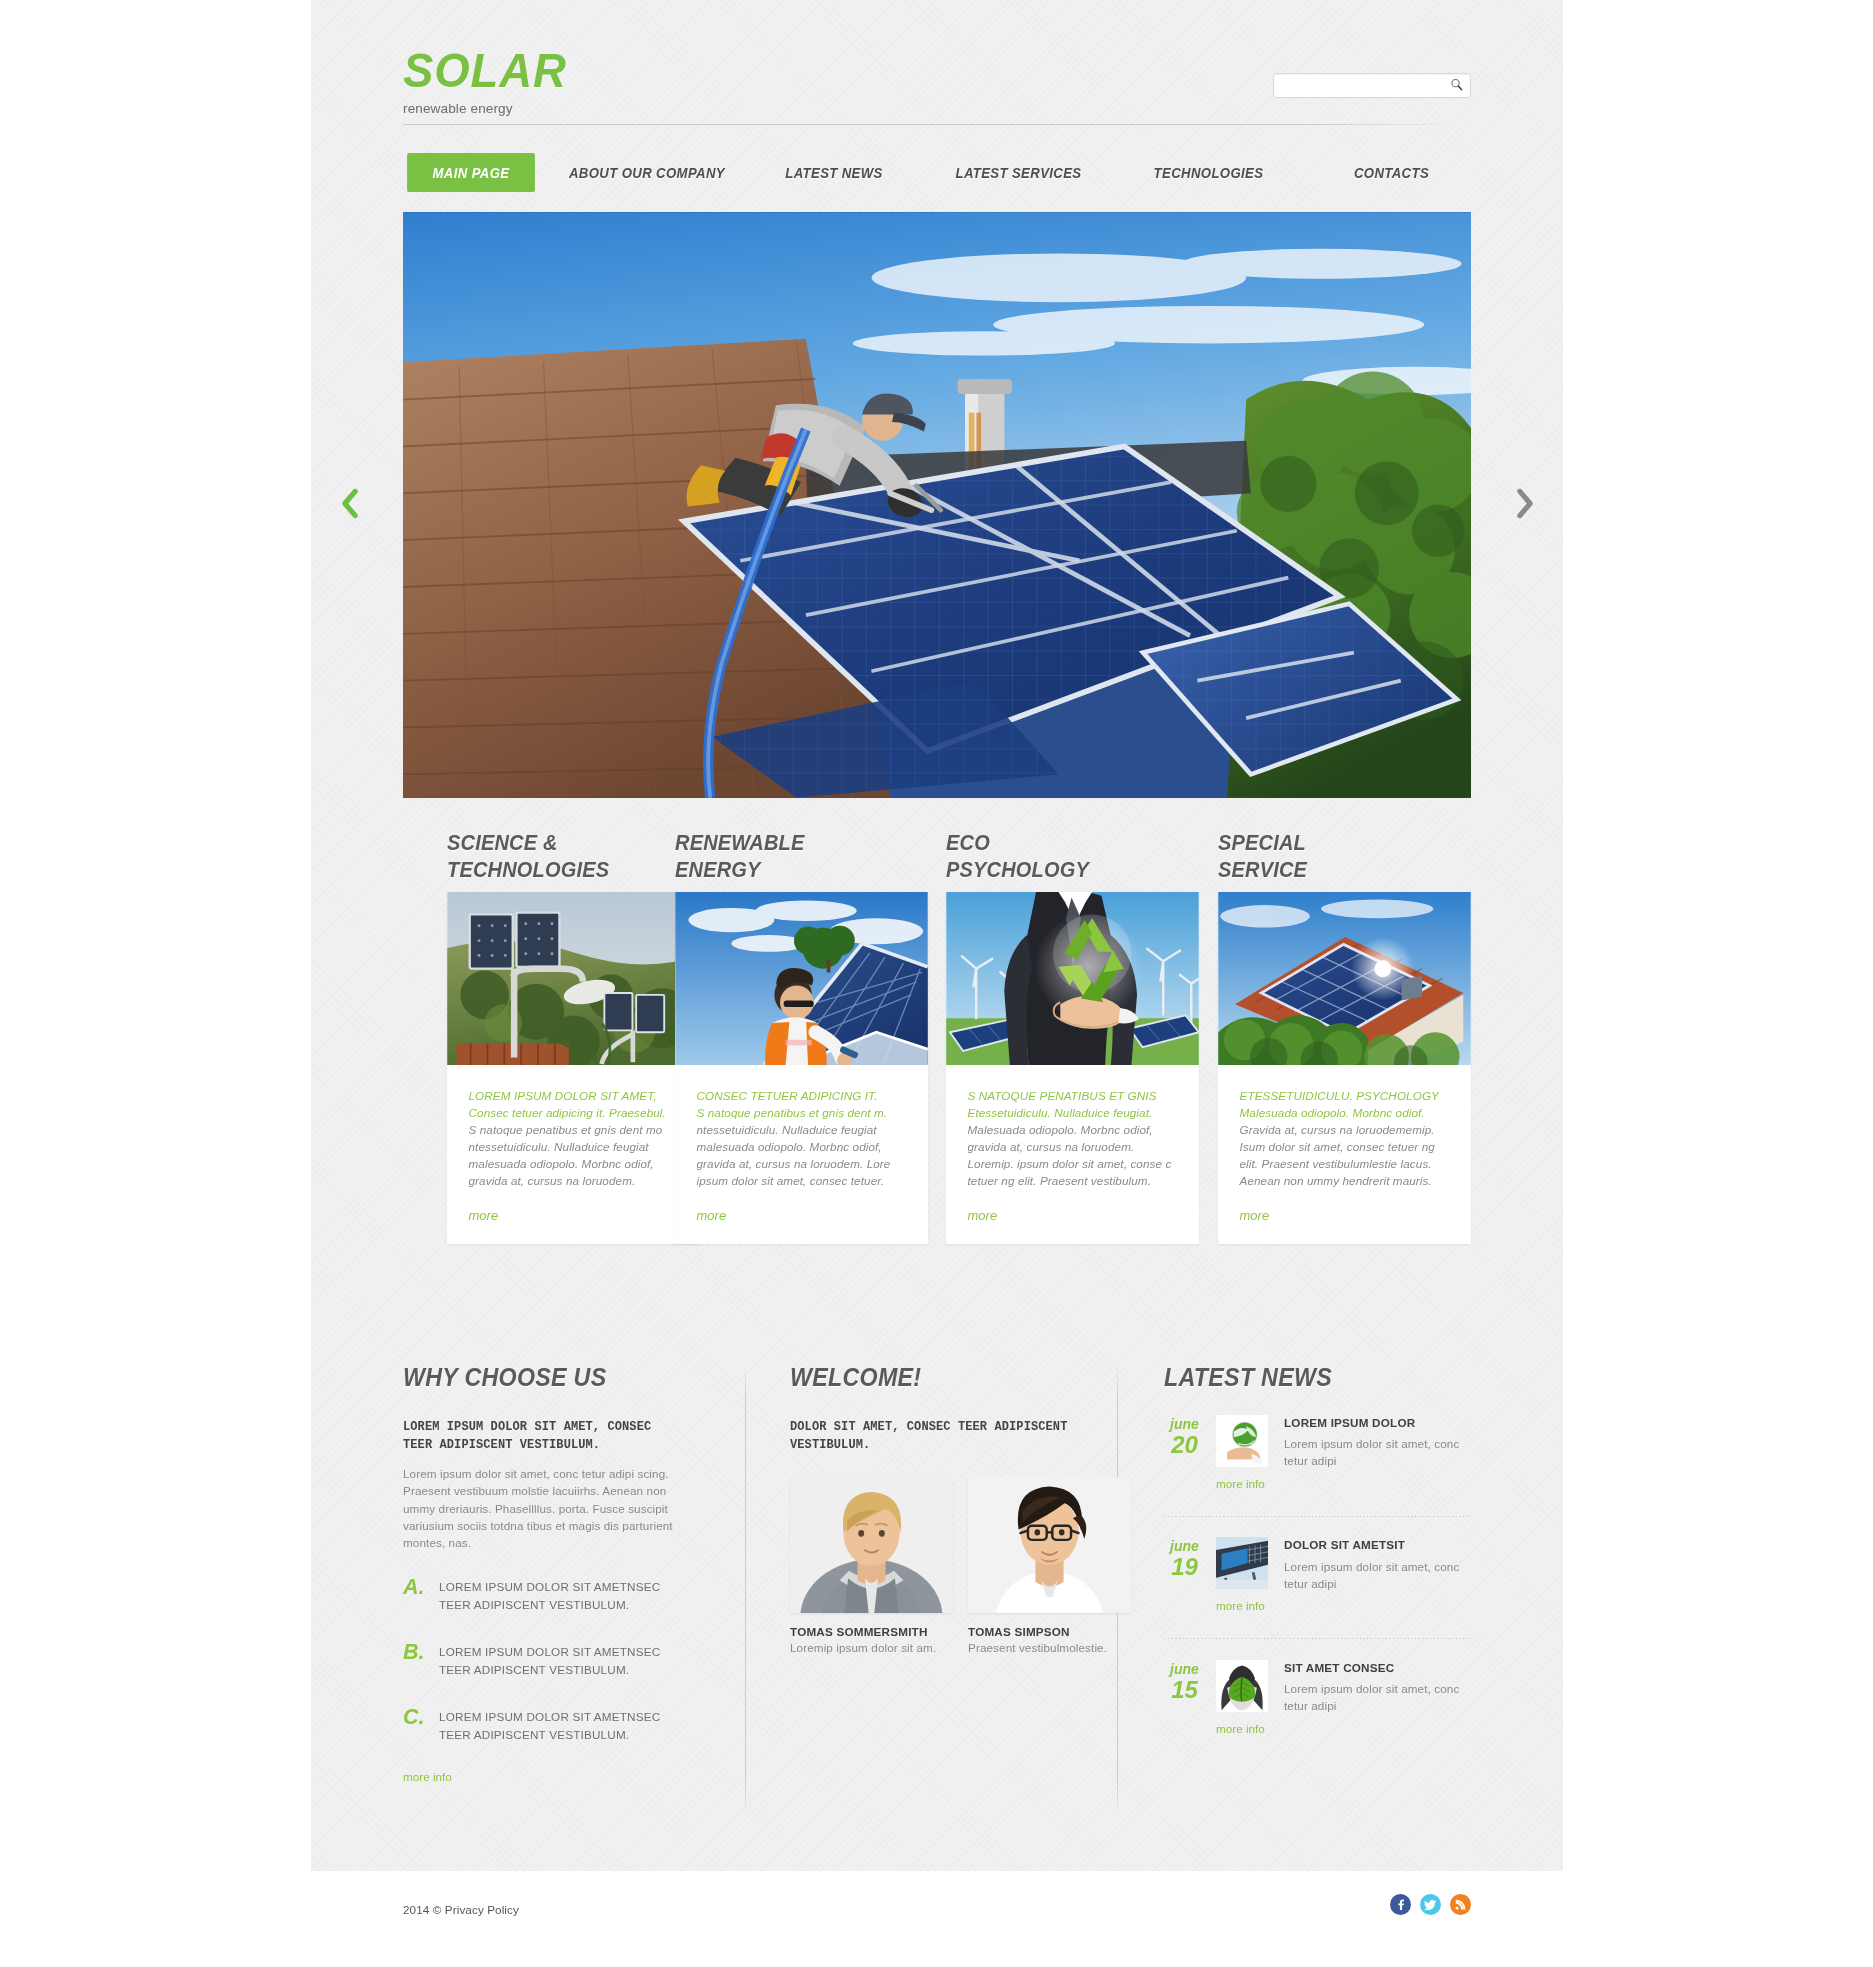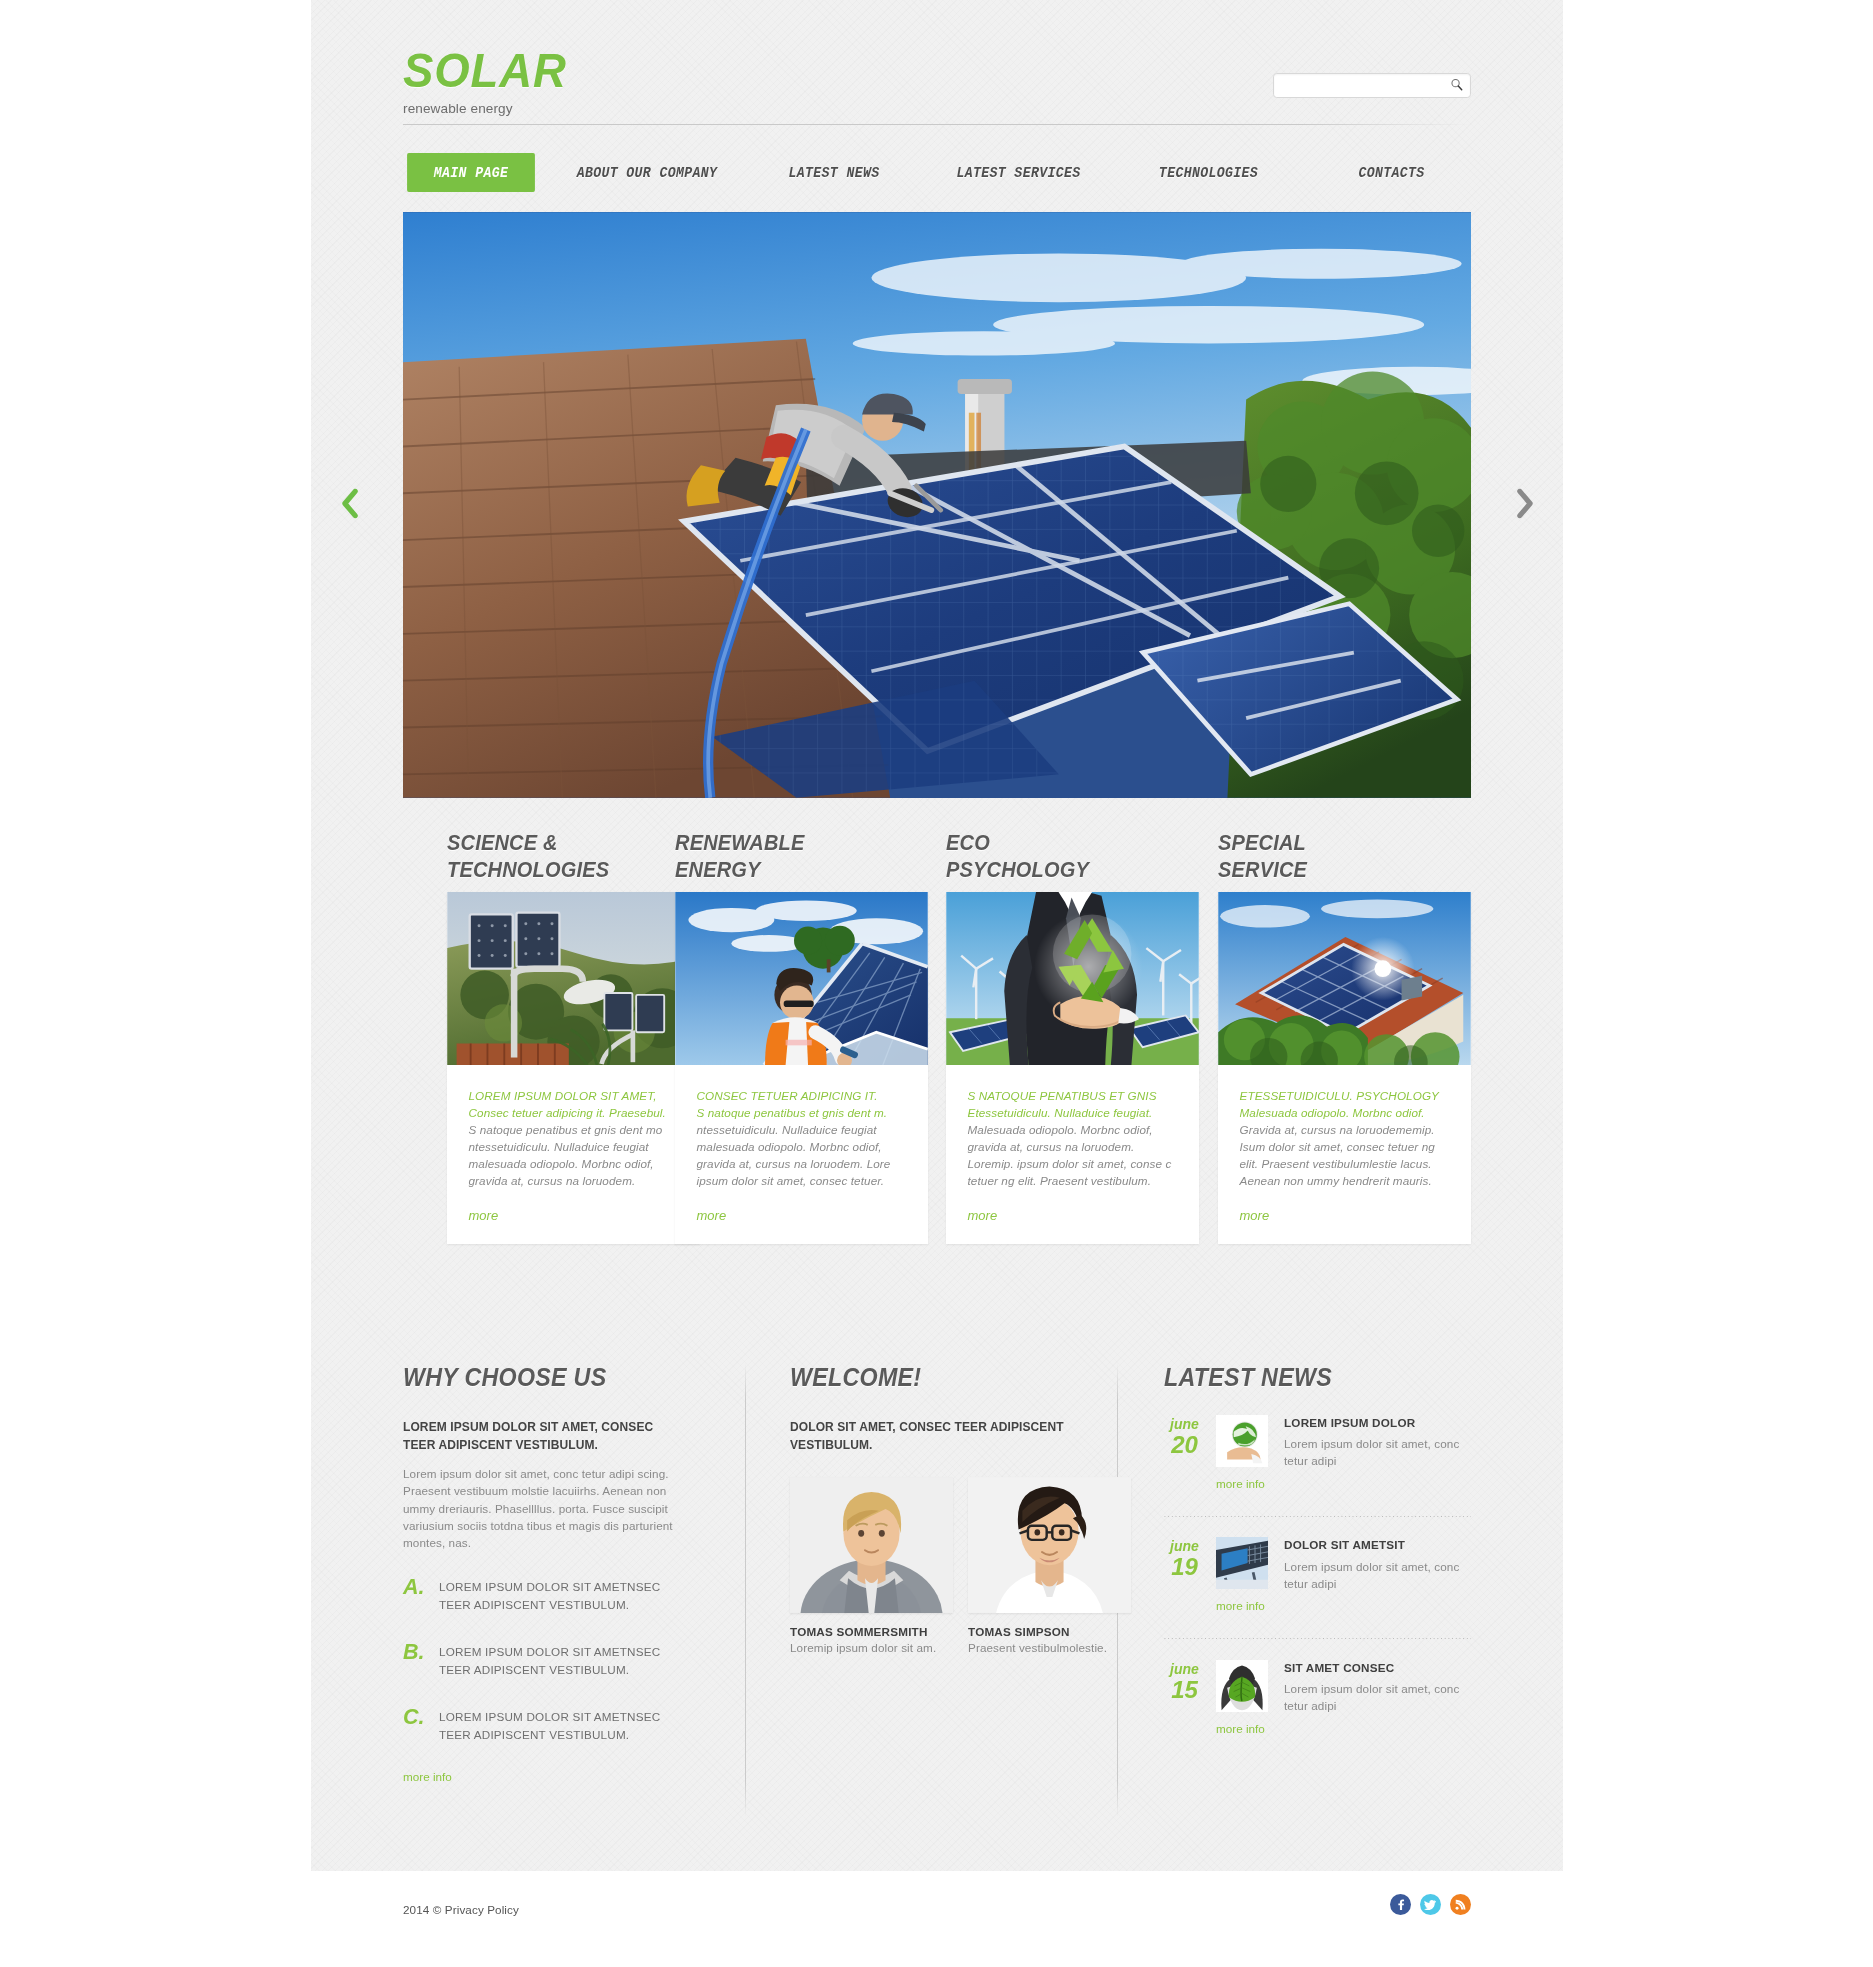--- a/index.html
+++ b/index.html
@@ -58,21 +58,21 @@
     background:transparent; border:none; cursor:pointer; padding:0;
     display:flex; align-items:center; justify-content:center;
   }
 
   .head-rule {
     position:absolute; left:0; top:124px; width:1068px; height:0.9px;
     background:linear-gradient(to right,#c9c9c9 0%,#c9c9c9 84%,rgba(201,201,201,0) 100%);
   }
 
   
-  .nav { position:absolute; left:0; top:153px; width:1068px; height:39px;font-family:Liberation Mono, monospace; }
+  .nav { position:absolute; left:0; top:153px; width:1068px; height:39px; }
   .nav-item {
     position:absolute; top:0; height:39px;
     display:flex; align-items:center; justify-content:center;
     font-size:14px; font-weight:bold; font-style:italic;
     color:#4e4e4e; letter-spacing:0.4px; white-space:nowrap;
     transform:scaleX(.94); text-decoration:none;
     text-shadow:0 0.9px 0 rgba(255,255,255,.9);
     cursor:pointer;
   }
   .nav-item.active {
@@ -135,21 +135,21 @@
     background:linear-gradient(to bottom, rgba(203,203,203,0) 0%, #cbcbcb 8%, #cbcbcb 92%, rgba(203,203,203,0) 100%);
   }
   .sec-title {
     font-size:25px; font-weight:bold; font-style:italic;
     color:#5a5a5a; letter-spacing:0.3px; line-height:28px;
     transform:scaleX(.93); transform-origin:left center;
     text-shadow:0 0.9px 0 rgba(255,255,255,.9);
   }
   .sub-bold {
     font-size:12px; color:#444; font-weight:bold; line-height:18px;
-    letter-spacing:0.1px; margin-top:27px;
+    letter-spacing:0.1px; margin-top:27px;font-family:Liberation Mono, monospace;
   }
   .body-text {
     font-size:11.7px; color:#8a8a8a; line-height:17.3px; letter-spacing:0.1px;
   }
 
   .abc-row { position:relative; margin-top:26px; padding-left:36px; min-height:39px; }
   .abc-letter {
     position:absolute; left:0; top:-1.9px;
     font-size:21.5px; font-weight:bold; font-style:italic; color:#8dc63f;
     line-height:22.5px;

